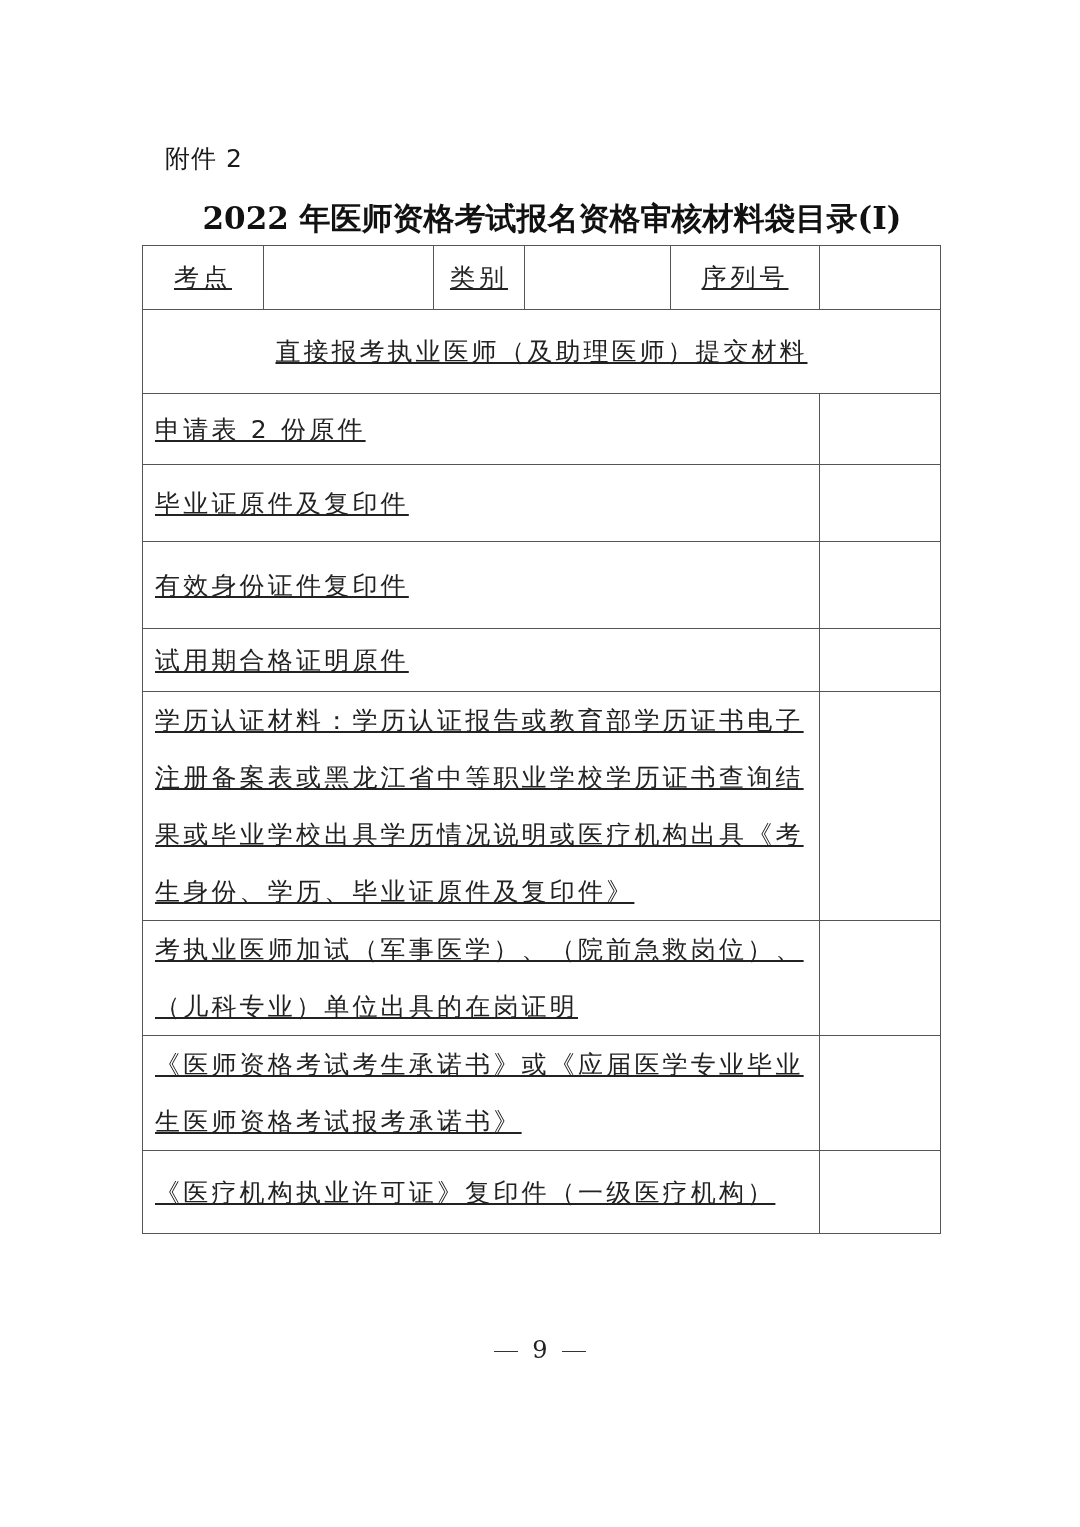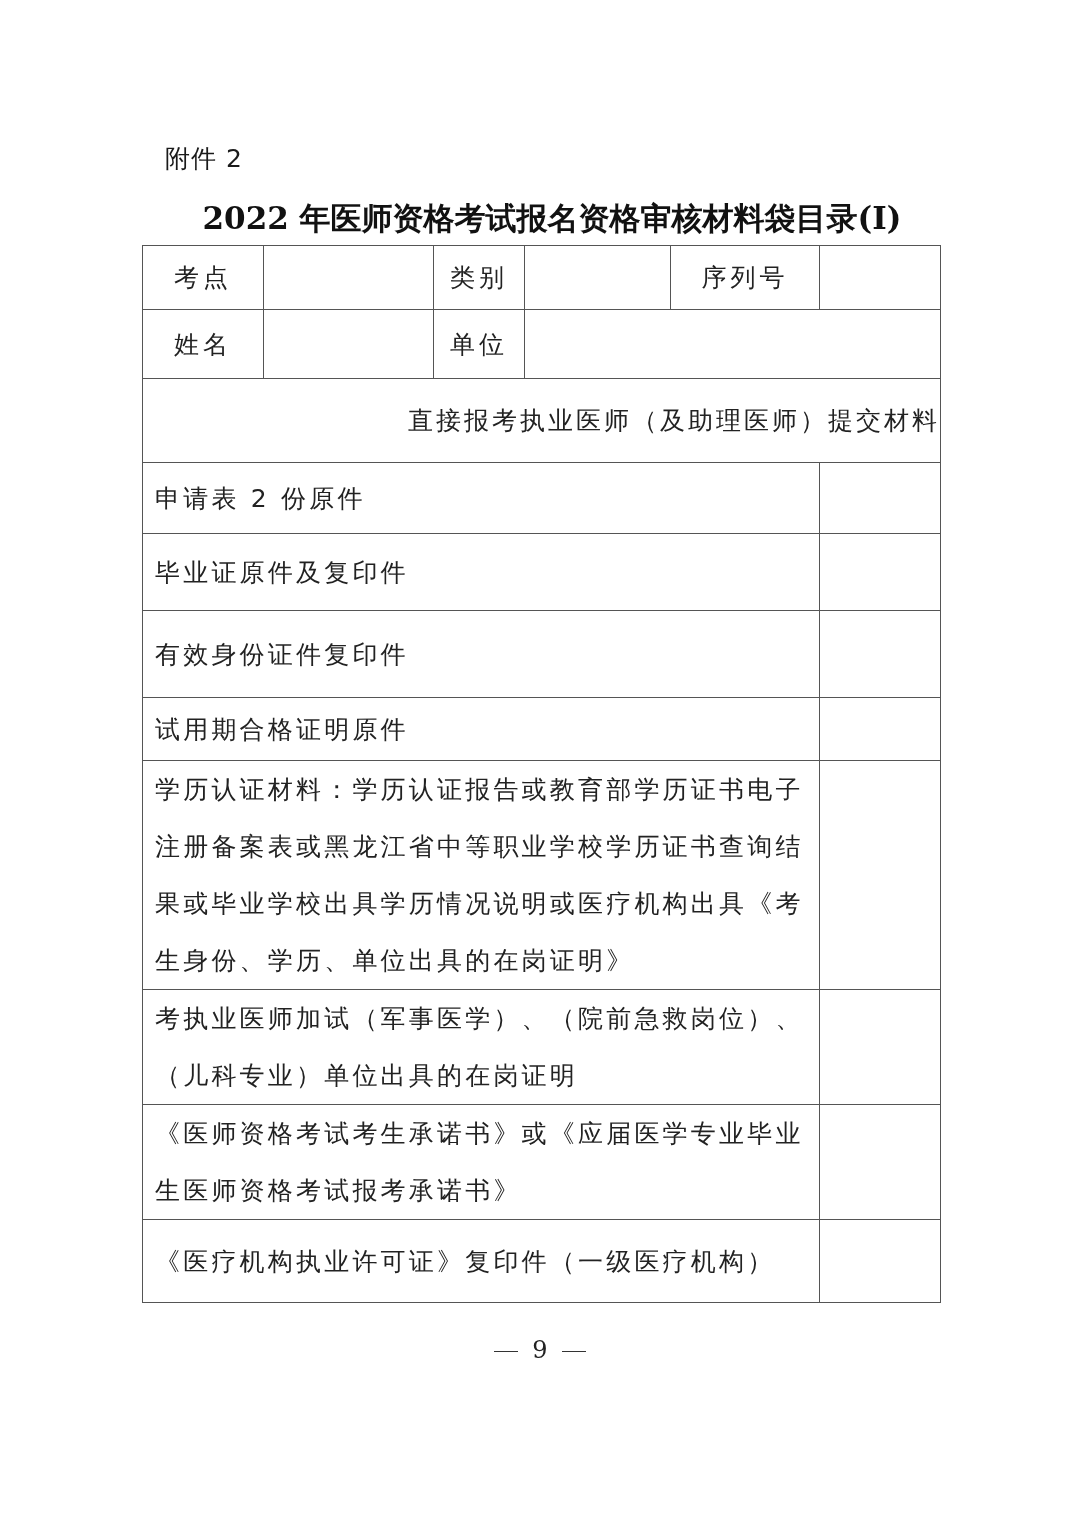--- a/index.html
+++ b/index.html
@@ -37,32 +37,33 @@
     }
     table.form {
       position: absolute;
       left: 142px;
       top: 245px;
       width: 798px;
       border-collapse: collapse;
       table-layout: fixed;
       font-size: 25px;
       color: #222;
+      text-decoration: underline;
     }
     table.form td {
       border: 1.5px solid #555;
       padding: 0;
       vertical-align: middle;
     }
     .hdr-label {
       text-align: center;
       letter-spacing: 4px;
     }
     .section-title {
-      text-align: right;
+      text-align: center;
       letter-spacing: 3px;
     }
     .item-text {
       padding-left: 12px !important;
       padding-right: 8px !important;
       letter-spacing: 3.2px;
       line-height: 57px;
     }
     .check-cell {
       width: 120px;
@@ -104,47 +105,41 @@
   </colgroup>
   <tbody>
       <tr style="height:64px">
     <td class="hdr-label">考点</td>
     <td></td>
     <td class="hdr-label">类别</td>
     <td></td>
     <td class="hdr-label">序列号</td>
     <td></td>
   </tr>
-  <tr style="height:69px">
-    <td class="hdr-label">姓名</td>
-    <td></td>
-    <td class="hdr-label">单位</td>
-    <td colspan="3"></td>
-  </tr>
   <tr style="height:84px">
     <td colspan="6" class="section-title">直接报考执业医师（及助理医师）提交材料</td>
   </tr>
   <tr style="height:71px">
     <td colspan="5" class="item-text">申请表 2 份原件</td>
     <td class="check-cell"></td>
   </tr>
   <tr style="height:77px">
     <td colspan="5" class="item-text">毕业证原件及复印件</td>
     <td class="check-cell"></td>
   </tr>
   <tr style="height:87px">
     <td colspan="5" class="item-text">有效身份证件复印件</td>
     <td class="check-cell"></td>
   </tr>
   <tr style="height:63px">
     <td colspan="5" class="item-text">试用期合格证明原件</td>
     <td class="check-cell"></td>
   </tr>
   <tr style="height:227px">
-    <td colspan="5" class="item-text">学历认证材料：学历认证报告或教育部学历证书电子注册备案表或黑龙江省中等职业学校学历证书查询结果或毕业学校出具学历情况说明或医疗机构出具《考生身份、学历、单位出具的在岗证明》</td>
+    <td colspan="5" class="item-text">学历认证材料：学历认证报告或教育部学历证书电子注册备案表或黑龙江省中等职业学校学历证书查询结果或毕业学校出具学历情况说明或医疗机构出具《考生身份、学历、毕业证原件及复印件》</td>
     <td class="check-cell"></td>
   </tr>
   <tr style="height:114px">
     <td colspan="5" class="item-text">考执业医师加试（军事医学）、（院前急救岗位）、（儿科专业）单位出具的在岗证明</td>
     <td class="check-cell"></td>
   </tr>
   <tr style="height:115px">
     <td colspan="5" class="item-text">《医师资格考试考生承诺书》或《应届医学专业毕业生医师资格考试报考承诺书》</td>
     <td class="check-cell"></td>
   </tr>

